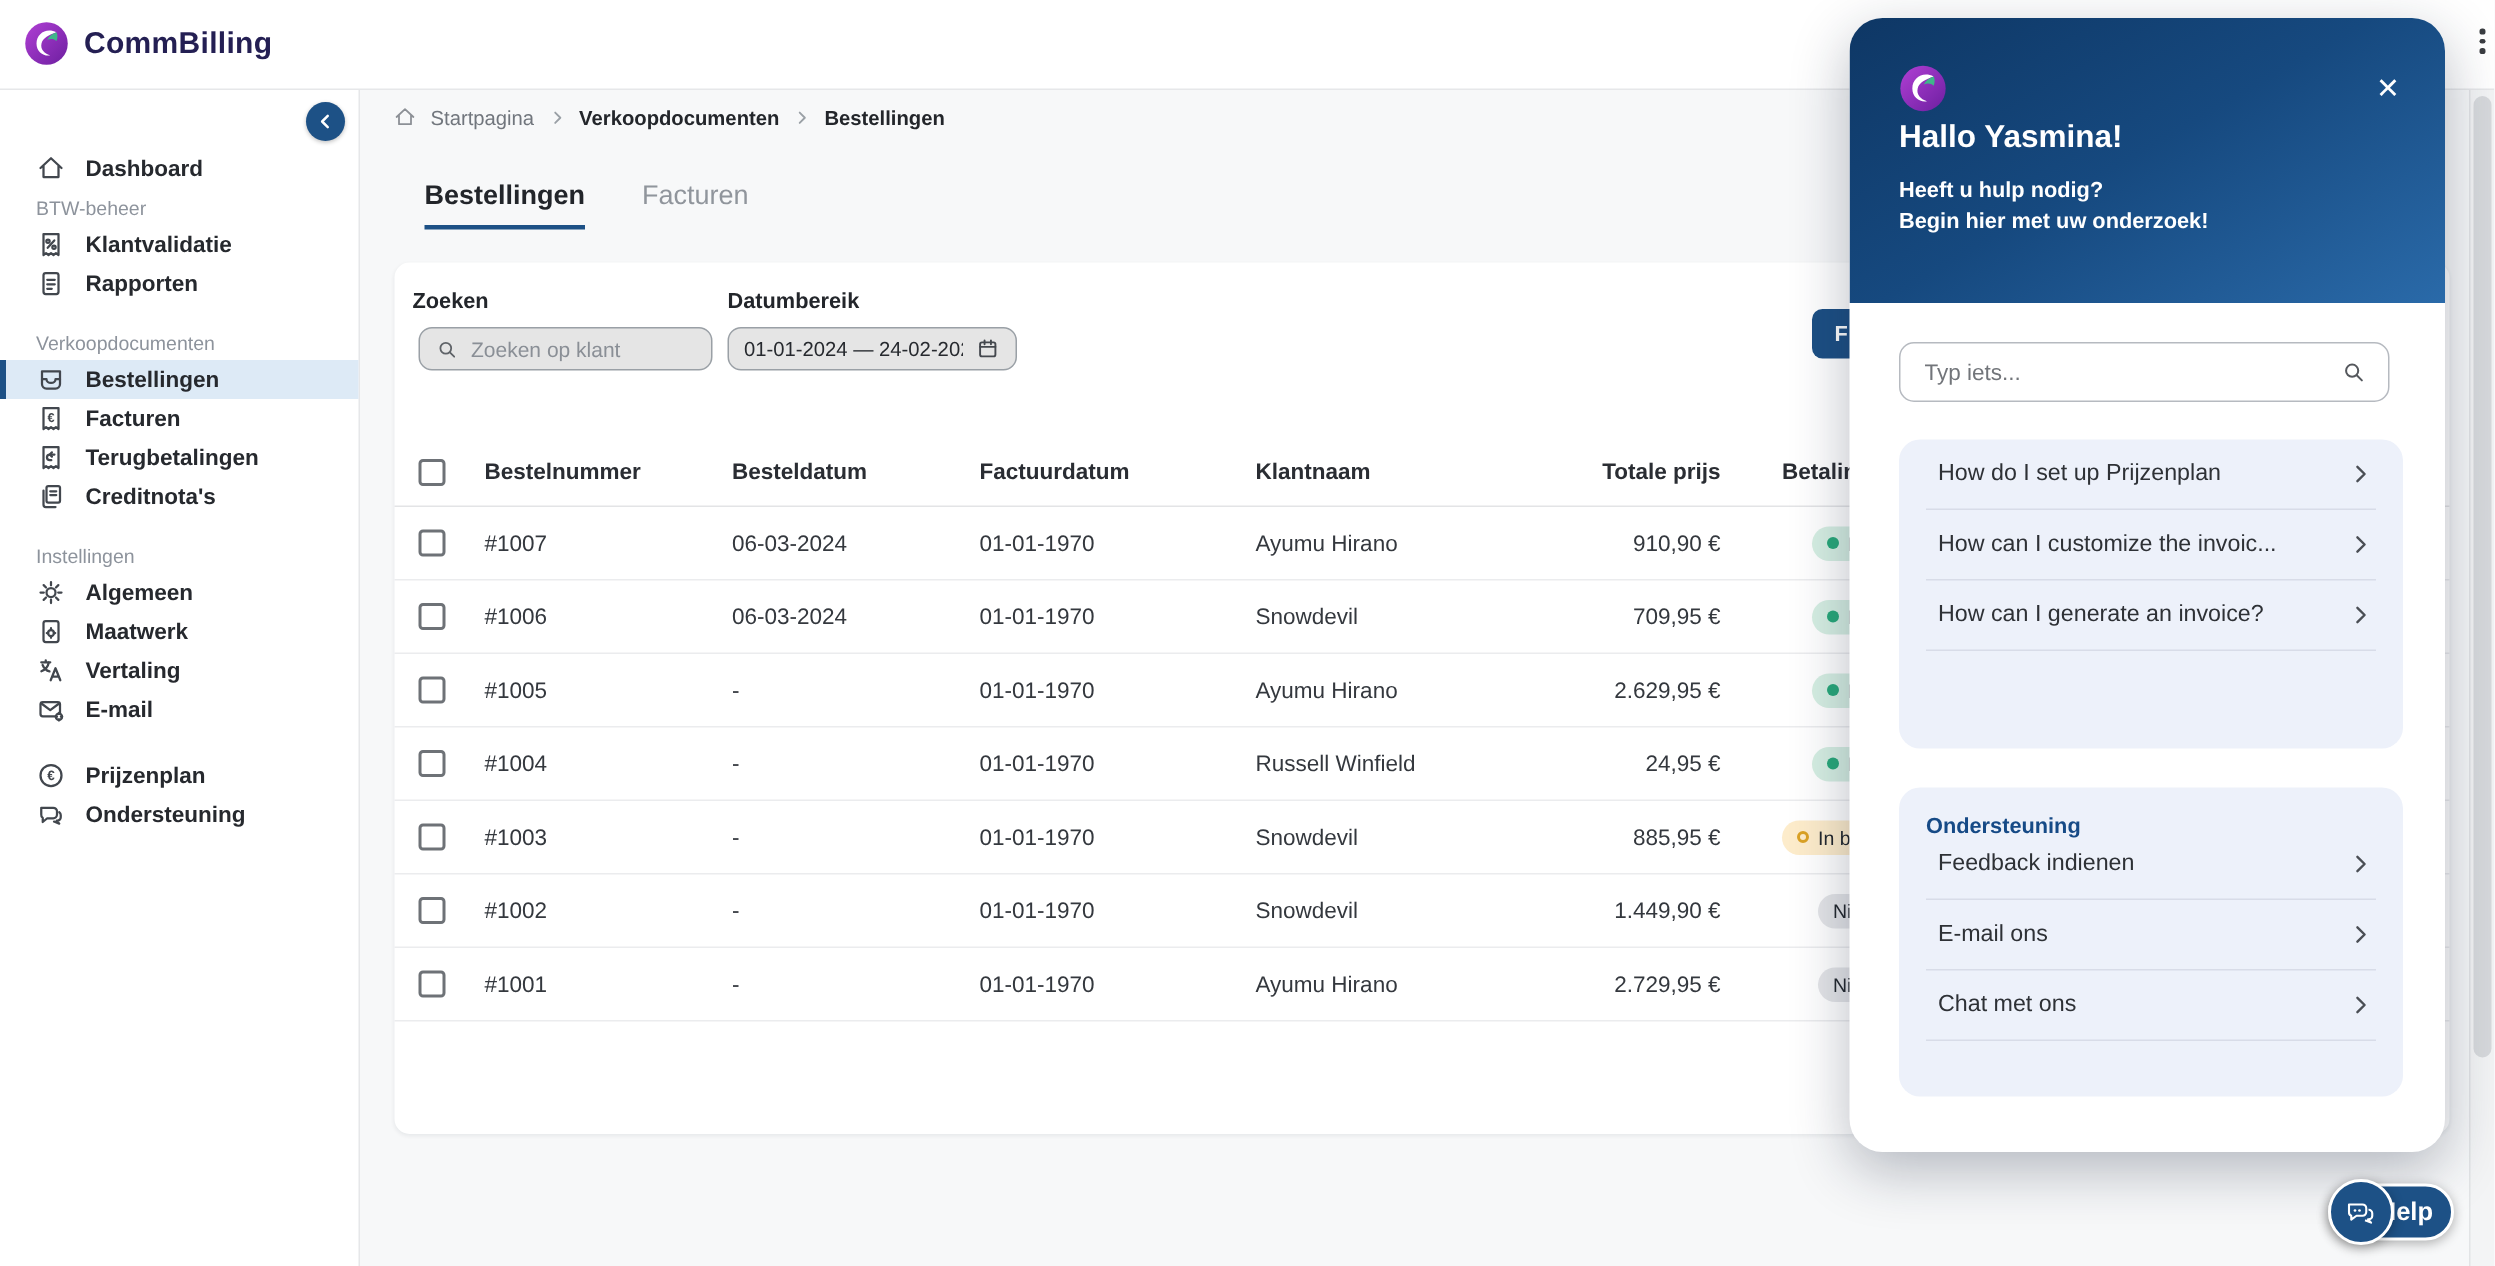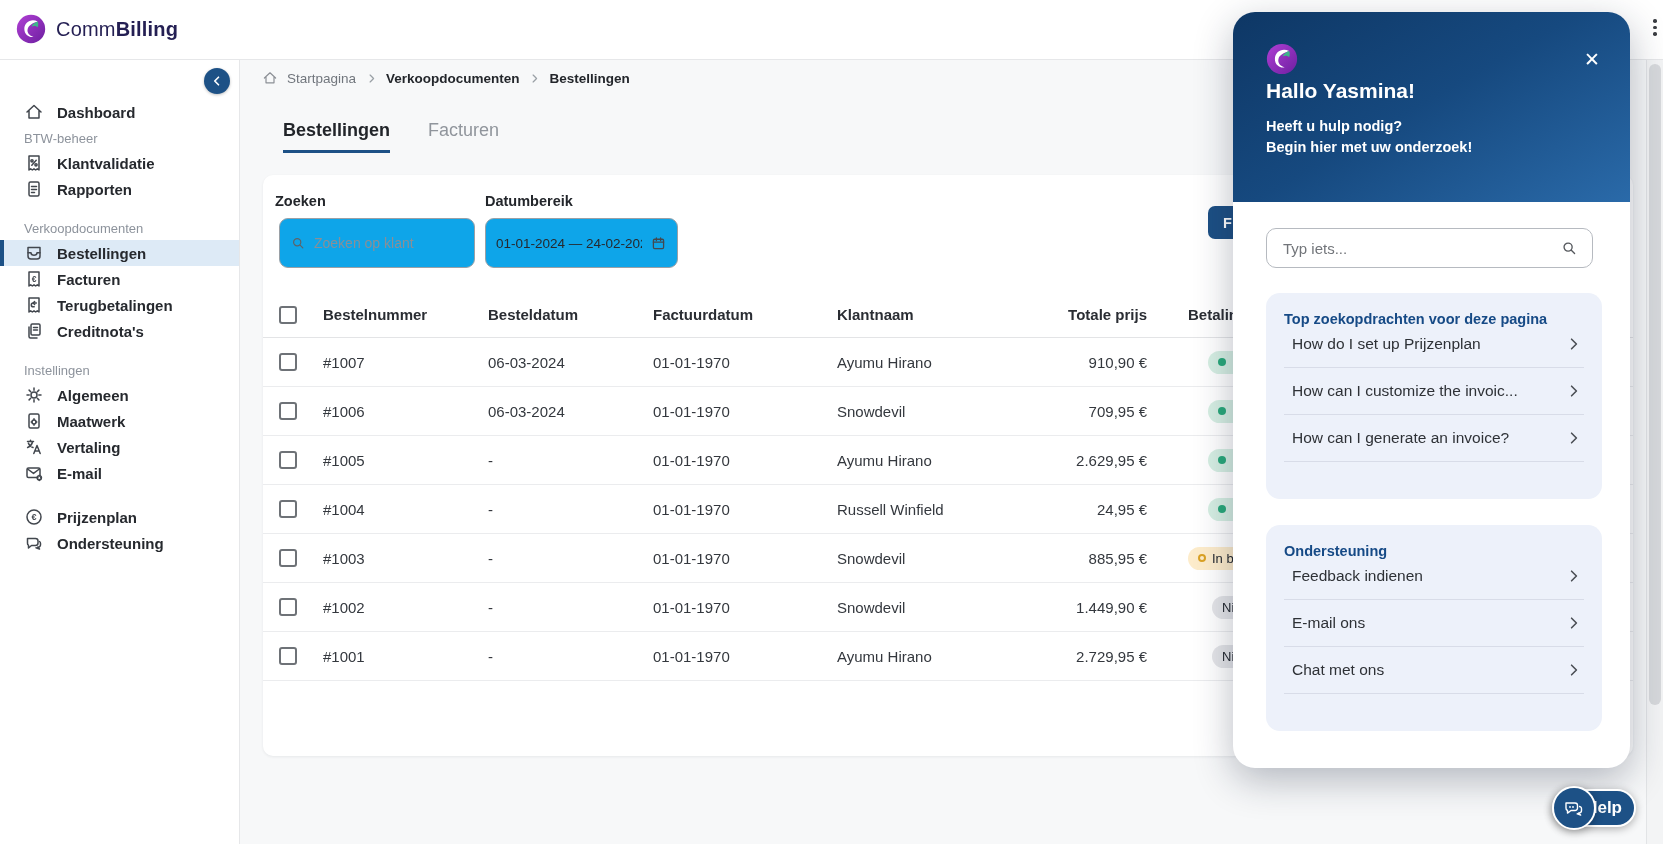--- a/index.html
+++ b/index.html
@@ -4,21 +4,21 @@
 <style>
   * { box-sizing: border-box; margin: 0; padding: 0; }
   html,body { width:1663px; height:844px; overflow:hidden; }
   body { font-family:"Liberation Sans", sans-serif; background:#f7f8f9; position:relative; color:#23262b; }
   .screen { position:absolute; inset:0; }
 
   
   .topbar { position:absolute; left:0; top:0; width:1663px; height:60px; background:#fff; border-bottom:1px solid #e6e7e9; z-index:5; }
   .brand { position:absolute; left:16px; top:14px; display:flex; align-items:center; gap:10px; }
   .brand-text { font-size:20px; color:#241f53; letter-spacing:.2px; }
-  .brand-text .b1 { font-weight:400; }
+  .brand-text .b1 { font-weight:700; }
   .brand-text .b2 { font-weight:800; }
   .kebab { position:absolute; left:1648px; top:19px; width:14px; height:24px; display:flex; flex-direction:column; align-items:center; gap:3px; cursor:pointer; }
   .kebab i { width:3.5px; height:3.5px; border-radius:50%; background:#3a3d42; }
 
   
   .sidebar { position:absolute; left:0; top:60px; width:240px; height:784px; background:#fff; border-right:1px solid #e6e7e9; z-index:4; }
   .collapse-btn { position:absolute; left:204px; top:8px; width:26px; height:26px; border-radius:50%; background:#1d5186; color:#fff; display:flex; align-items:center; justify-content:center; font-size:15px; font-weight:700; cursor:pointer; box-shadow:0 1px 3px rgba(0,0,0,.25); }
   .nav { padding-top:39px;text-align:center; }
   .nav-item { height:26px; display:flex; align-items:center; gap:13px; padding-left:24px; font-size:15px; font-weight:600; color:#26292e; cursor:pointer; }
   .nav-item .nlabel { white-space:nowrap; }
@@ -35,21 +35,21 @@
   .breadcrumb { position:absolute; left:262px; top:68px; height:20px; display:flex; align-items:center; gap:9px; font-size:13.5px; z-index:1; }
   .breadcrumb .crumb-light { color:#71767d; }
   .breadcrumb .crumb-dark { color:#23262b; font-weight:700; }
   .bc-sep svg { stroke:#9aa0a6; fill:none; stroke-width:1.8; }
   .tabs { position:absolute; left:283px; top:120px; display:flex; gap:38px; z-index:1; }
   .tab { font-size:18px; color:#90959c; cursor:pointer; padding-bottom:9px; }
   .tab.active { color:#22252a; font-weight:700; border-bottom:3px solid #1d5186; }
 
   .card { position:absolute; left:263px; top:175px; width:1370px; height:581px; background:#fff; border-radius:10px; box-shadow:0 1px 3px rgba(20,30,40,.07); z-index:1; }
   .f-label { position:absolute; font-size:14.5px; font-weight:700; color:#23262b; }
-  .inp { position:absolute; height:50px; border:1px solid #9aa0a6; border-radius:9px; background:#0ea5e9; display:flex; align-items:center; gap:8px; padding:0 10px; }
+  .inp { position:absolute; height:29px; border:1px solid #9aa0a6; border-radius:9px; background:#e5e5e5; display:flex; align-items:center; gap:8px; padding:0 10px; }
   .inp input { border:none; outline:none; width:100%; font-size:14px; font-family:"Liberation Sans",sans-serif; color:#26292e; background:transparent; }
   .inp input::placeholder { color:#8a8f96; }
   .date-text { font-size:13.5px; color:#26292e; white-space:nowrap; overflow:hidden; flex:1; }
 
   .btn-primary-partial { position:absolute; left:1208px; top:206px; width:120px; height:33px; background:#1c4f84; border-radius:7px; color:#fff; font-size:14.5px; font-weight:700; display:flex; align-items:center; padding-left:15px; z-index:2; cursor:pointer; }
 
   .thead, .trow { display:grid; grid-template-columns:44px 165px 165px 184px 190px 120px 1fr; align-items:center; padding-left:16px; }
   .thead { position:absolute; left:0; top:117px; width:100%; height:46px; border-bottom:1px solid #e3e4e6; font-weight:700; font-size:15px; color:#2a2d33; }
   .tbody { position:absolute; left:0; top:163px; width:100%; }
   .trow { height:49px; border-bottom:1px solid #ebecee; font-size:15px; color:#34383e; }
@@ -454,21 +454,20 @@
       <input type="text" placeholder="Typ iets..." style="">
       <span class="ic" style="width:18px;height:18px">
           <svg width="18" height="18" viewBox="0 0 20 20">
             <circle cx="9" cy="9" r="4.5" stroke="#55585d"></circle>
             <path d="M12.6 12.6 L16.2 16.2" stroke="#55585d"></path>
           </svg>
         </span>
     </div>
 
     <div class="hcard c1">
-      <div class="hcard-title">Top zoekopdrachten voor deze pagina</div>
       <div class="hitem">
         <span class="hlabel">How do I set up Prijzenplan</span>
         <span class="ic chev">
             <svg width="16" height="16" viewBox="0 0 20 20">
               <path d="M7 4 L13 10 L7 16"></path>
             </svg>
           </span>
       </div>
       <div class="hitem">
         <span class="hlabel">How can I customize the invoic...</span>

